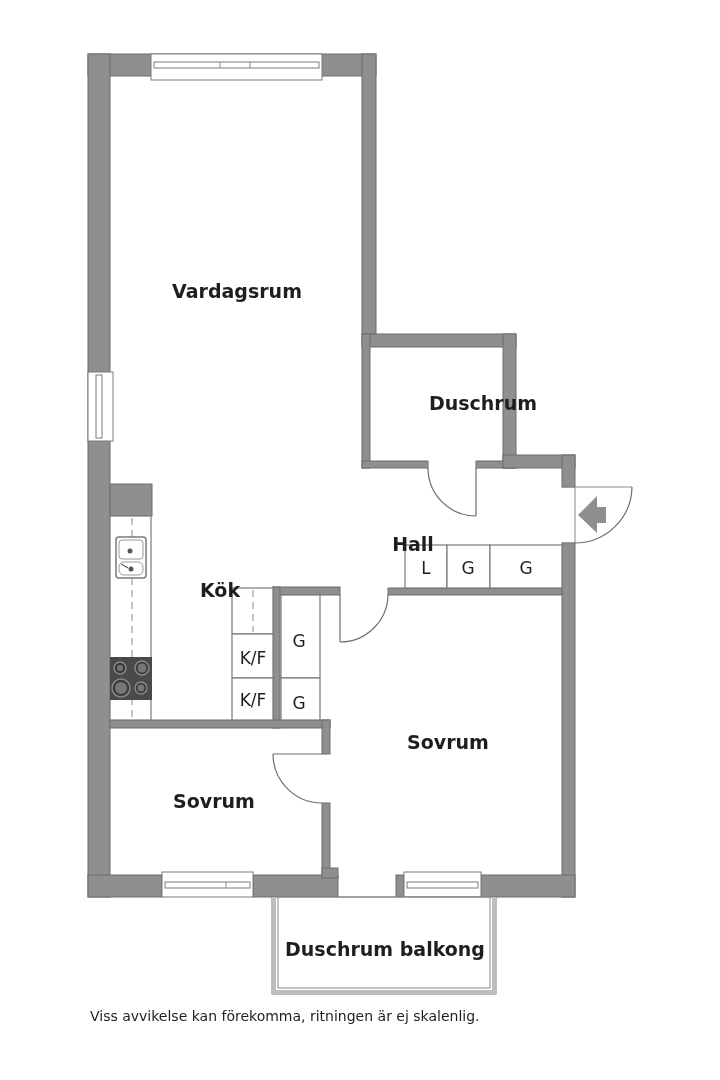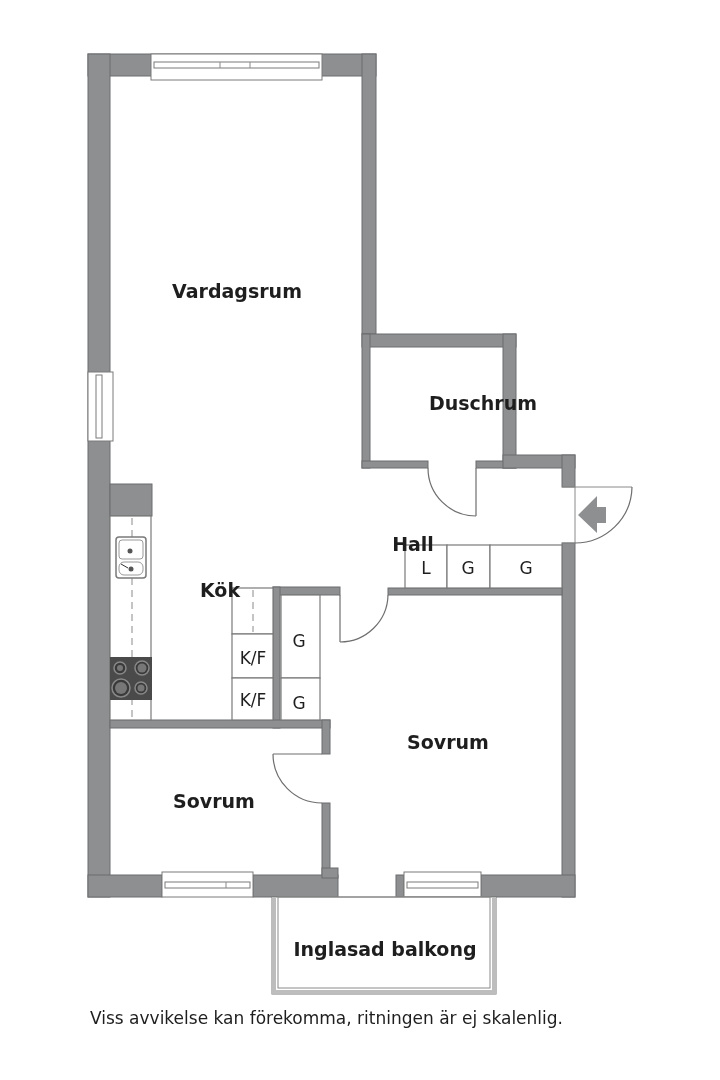--- a/index.html
+++ b/index.html
@@ -9,21 +9,21 @@
   .wall { fill: #8d8f90; stroke: #6b6d6e; stroke-width: 1; }
   .line { fill: none; stroke: #6e6e6e; stroke-width: 1.2; }
   .thin { fill: none; stroke: #8a8a8a; stroke-width: 1; }
   .win { fill: #ffffff; stroke: #7a7a7a; stroke-width: 1; }
   .cab { fill: #ffffff; stroke: #7a7a7a; stroke-width: 1.2; }
   .dash { stroke: #8a8a8a; stroke-width: 1; stroke-dasharray: 7 5; fill: none; }
   .room-label { position: absolute; color: #1e1e1e; font-size: 19px; white-space: nowrap;
                 transform: translate(-50%, -50%); font-weight: bold; }
   .cab-label { position: absolute; color: #1e1e1e; font-size: 17px; white-space: nowrap;
                transform: translate(-50%, -50%); }
-  .disclaimer { position: absolute; left: 90px; top: 1008px; font-size: 17px; color: #1e1e1e; }
+  .disclaimer { position: absolute; left: 90px; top: 1008px; font-size: 14px; color: #1e1e1e; }
 </style>
 </head>
 <body>
 
 <svg id="plan" viewBox="0 0 720 1080" xmlns="http://www.w3.org/2000/svg">
 
   <g>
 
     <rect class="wall" x="88" y="54" width="288" height="22"></rect>
 
@@ -177,21 +177,21 @@
     <rect class="cab" x="490" y="545" width="72" height="43"></rect>
   </g>
 </svg>
 
 <div class="room-label" style="left:237px; top:291px;">Vardagsrum</div>
 <div class="room-label" style="left:439px; top:403px;margin-left:44px;">Duschrum</div>
 <div class="room-label" style="left:413px; top:544px;">Hall</div>
 <div class="room-label" style="left:188px; top:590px;margin-left:32px;">Kök</div>
 <div class="room-label" style="left:214px; top:801px;">Sovrum</div>
 <div class="room-label" style="left:448px; top:742px;">Sovrum</div>
-<div class="room-label" style="left:385px; top:949px;">Inglasad balkong</div>
+<div class="room-label" style="left:385px; top:949px;">Duschrum balkong</div>
 
 <div class="cab-label" style="left:426px; top:568px;">L</div>
 <div class="cab-label" style="left:468px; top:568px;">G</div>
 <div class="cab-label" style="left:526px; top:568px;">G</div>
 <div class="cab-label" style="left:253px; top:658px;">K/F</div>
 <div class="cab-label" style="left:253px; top:700px;">K/F</div>
 <div class="cab-label" style="left:299px; top:641px;">G</div>
 <div class="cab-label" style="left:299px; top:703px;">G</div>
 
 <div class="disclaimer">Viss avvikelse kan förekomma, ritningen är ej skalenlig.</div>

